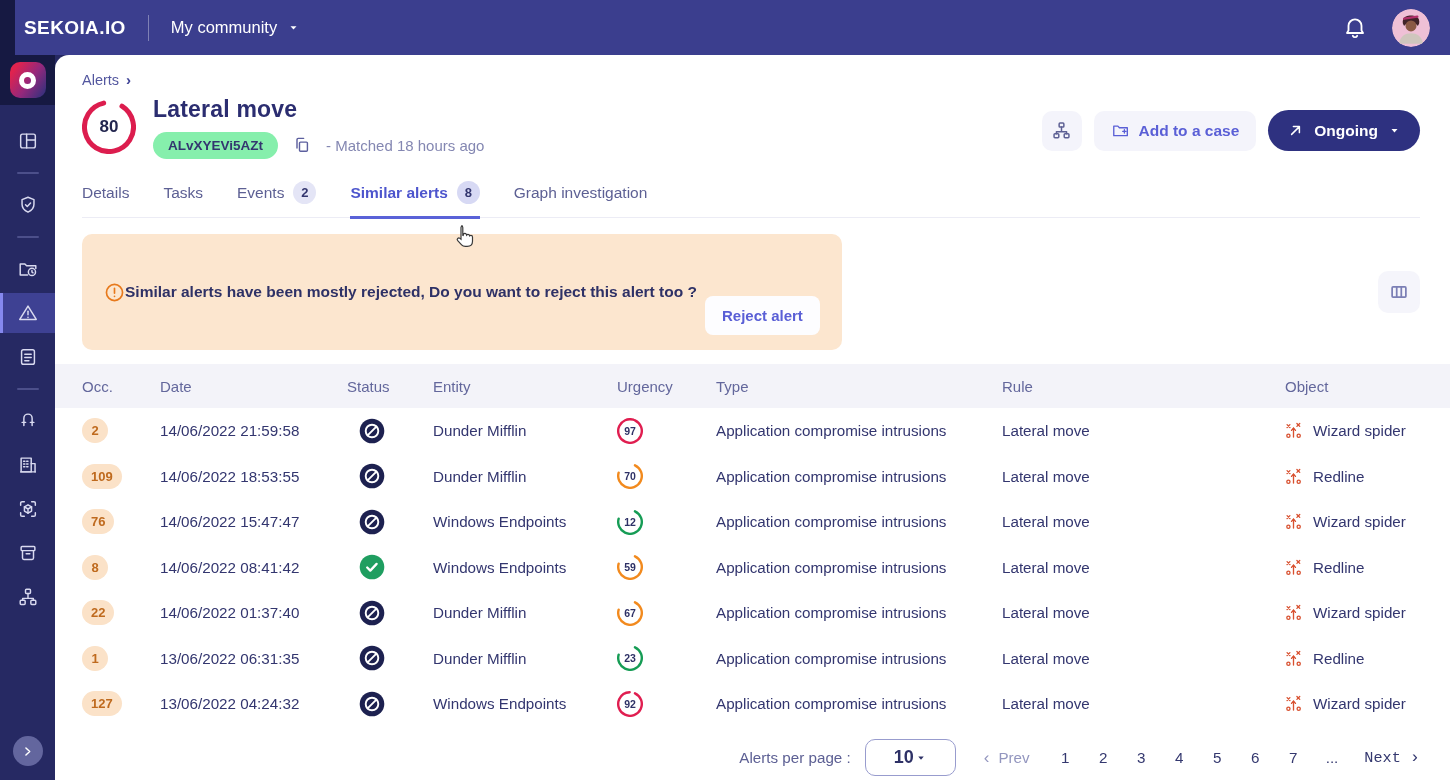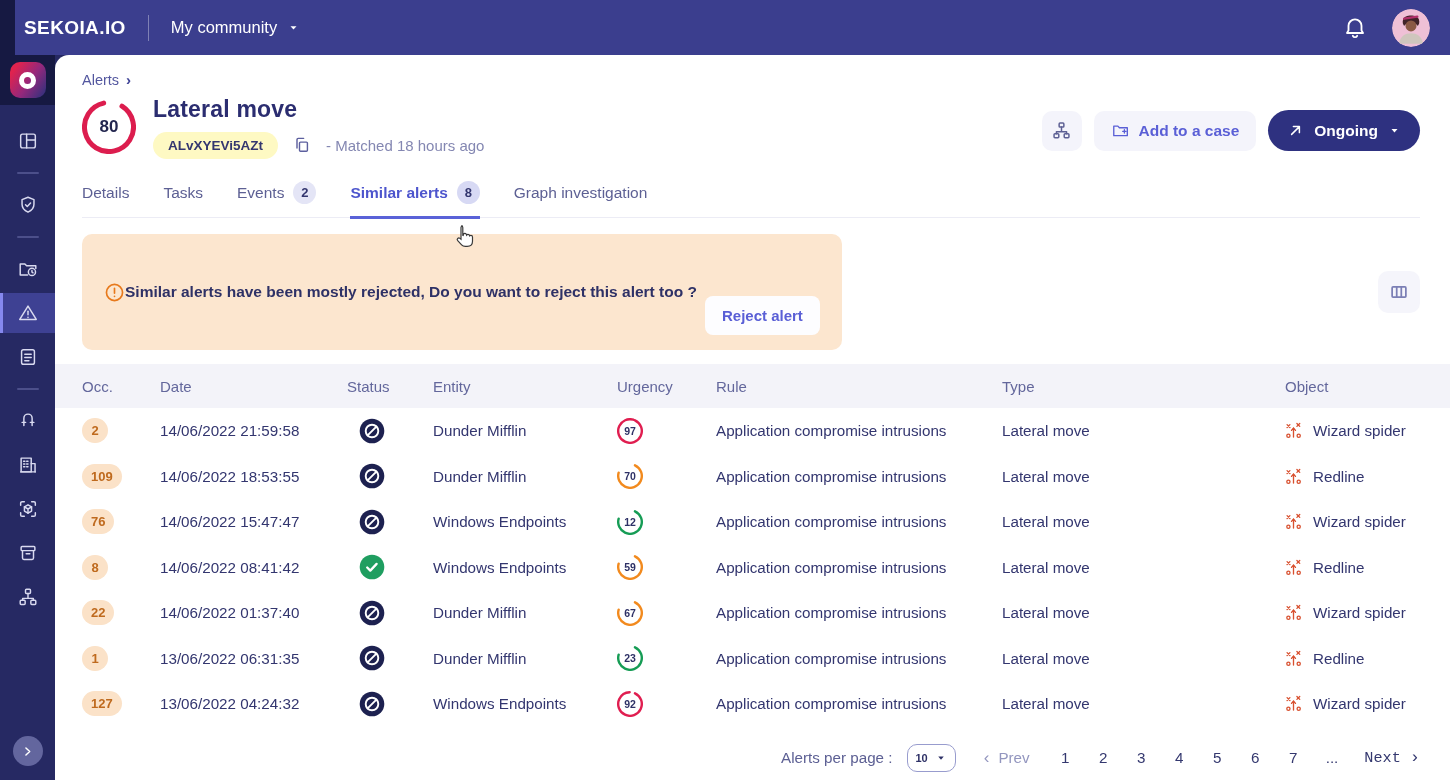--- a/index.html
+++ b/index.html
@@ -44,21 +44,21 @@
   .breadcrumb .crumb { cursor:pointer; }
   .breadcrumb .chev { font-weight:700; color:#3f4396; font-size:15px; }
 
   .header-row { margin-top:8px; display:flex; align-items:flex-start; }
   .score-wrap { position:relative; width:54px; height:54px; margin-right:17px; margin-top:4px; }
   .score-wrap svg { width:54px; height:54px; }
   .score-num { position:absolute; inset:0; display:flex; align-items:center; justify-content:center; font-size:17px; font-weight:800; color:#23264f; }
   .title-col { display:flex; flex-direction:column; }
   .page-title { font-size:23px; font-weight:800; color:#2b2d70; letter-spacing:.2px; }
   .chip-row { margin-top:9px; display:flex; align-items:center; gap:13px; }
-  .id-chip { background:#fef9c3; border-radius:15px; padding:6px 15px; font-size:13.5px; font-weight:700; color:#33366f; cursor:pointer; }
+  .id-chip { background:#86efac; border-radius:15px; padding:6px 15px; font-size:13.5px; font-weight:700; color:#33366f; cursor:pointer; }
   .copy-btn { width:22px; height:22px; color:#5c5f9e; background:none; border:none; cursor:pointer; padding:0; }
   .copy-btn svg { width:20px; height:20px; }
   .matched { font-size:15px; color:#8487b2; }
   .header-actions { margin-left:auto; display:flex; align-items:center; gap:12px; margin-top:14px; }
   .icon-btn { width:40px; height:40px; border-radius:10px; background:#f4f4fb; color:#5d6094; border:none; display:flex; align-items:center; justify-content:center; cursor:pointer; }
   .icon-btn svg { width:21px; height:21px; }
   .add-case-btn { height:40px; border-radius:10px; background:#f4f4fb; color:#5a5fd6; border:none; font-size:15.5px; font-weight:700; padding:0 17px; display:flex; align-items:center; gap:9px; cursor:pointer; font-family:inherit; }
   .add-case-btn svg { width:19px; height:19px; }
   .ongoing-btn { height:41px; border-radius:21px; background:#2e3180; color:#fff; border:none; font-size:15.5px; font-weight:700; padding:16px 19px; display:flex; align-items:center; gap:10px; cursor:pointer; font-family:inherit; }
   .ongoing-btn svg.arrow { width:17px; height:17px; }
@@ -93,21 +93,21 @@
   .status-icon svg { width:26px; height:26px; display:block; }
   .urgency { position:relative; width:26px; height:26px; }
   .urgency svg { width:26px; height:26px; display:block; }
   .urgency .num { position:absolute; inset:0; display:flex; align-items:center; justify-content:center; font-size:10.5px; font-weight:700; color:#2e3166; }
   .cell-object { display:flex; align-items:center; gap:11px; }
   .cell-object svg { width:17px; height:17px; flex:0 0 17px; }
 
   
   .pager { margin-top:9px; display:flex; align-items:center; justify-content:flex-end; height:44px; }
   .pp-label { font-size:15.2px; color:#5d6094; }
-  .pp-select { margin-left:14px; display:flex; align-items:center; gap:7px; border:1.6px solid #989cce; border-radius:10px; padding:7px 8px; background:#fff; color:#2e3166; font-size:11px; font-weight:600; cursor:pointer; font-family:inherit; }
+  .pp-select { margin-left:14px; display:flex; align-items:center; gap:1px; border:1.6px solid #989cce; border-radius:10px; padding:7px 28px; background:#fff; color:#2e3166; font-size:18px; font-weight:600; cursor:pointer; font-family:inherit; }
   .pp-select svg { width:12px; height:12px; }
   .pg-prev { margin-left:28px; display:flex; align-items:center; gap:9px; color:#9396bf; font-size:15.2px; background:none; border:none; cursor:pointer; font-family:inherit; }
   .pg-next { margin-left:26px; display:flex; align-items:center; gap:9px; color:#34386f; font-size:15.2px; background:none; border:none; cursor:pointer; font-family:Liberation Mono, monospace; }
   .pg-chev { font-size:17px; line-height:1; }
   .pages { margin-left:30px; display:flex; gap:27px; }
   .page-num { font-size:15.2px; color:#34386f; min-width:11px; text-align:center; background:none; border:none; cursor:pointer; font-family:inherit; }
   .pg-dots { margin-left:27px; color:#34386f; font-size:15.2px; }
 </style>
 </head>
 <body>
@@ -348,22 +348,22 @@
         </button>
       </div>
 
       <div class="table">
         <div class="tgrid thead">
             <span>Occ.</span>
             <span>Date</span>
             <span>Status</span>
             <span>Entity</span>
             <span>Urgency</span>
+            <span>Type</span>
             <span>Rule</span>
-            <span>Type</span>
             <span>Object</span>
           </div>
         <div id="tbody">
             <div class="tgrid trow">
               <span class="cell-occ"><span class="occ-badge">2</span></span>
               <span>14/06/2022 21:59:58</span>
               <span class="status-icon">
                 <svg viewBox="0 0 26 26">
                   <circle cx="13" cy="13" r="12.3" fill="#1d2150"></circle>
                   <circle cx="13" cy="13" r="6.3" fill="none" stroke="#fff" stroke-width="1.9"></circle>

